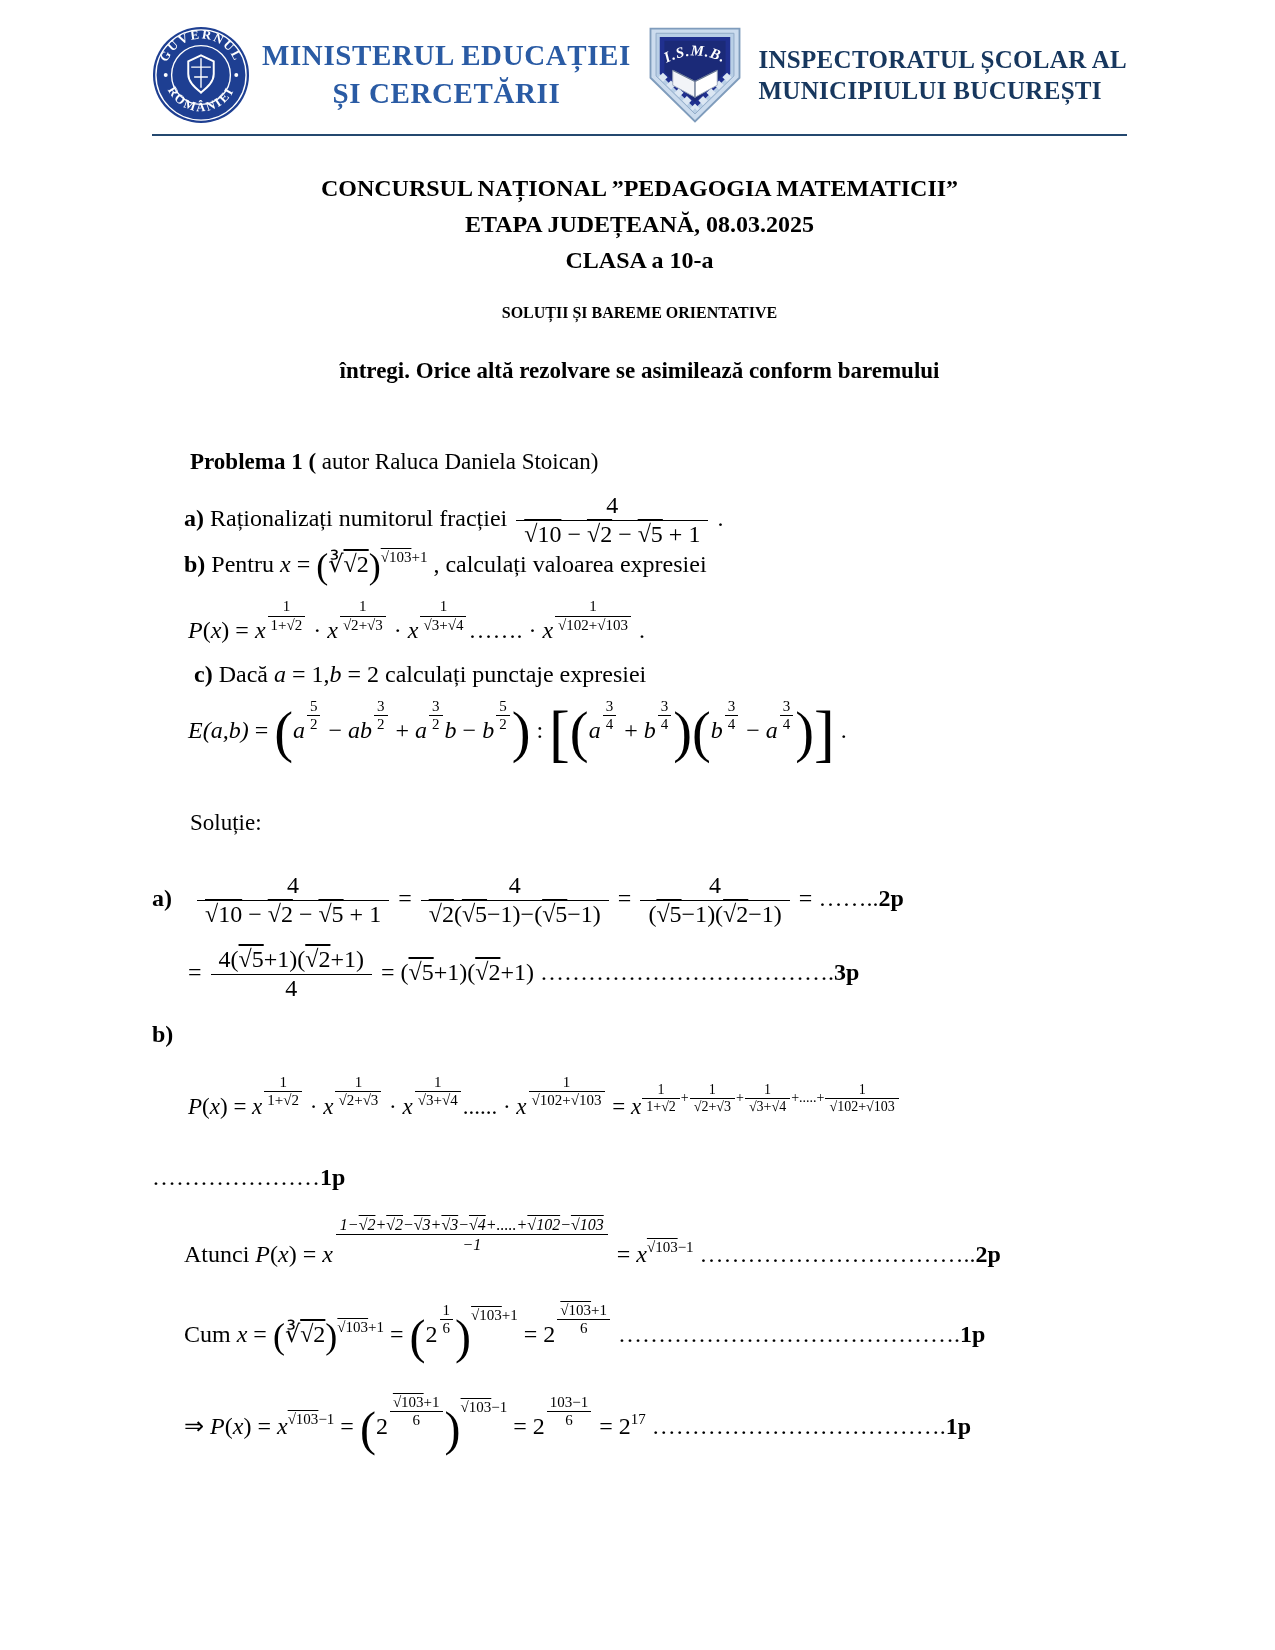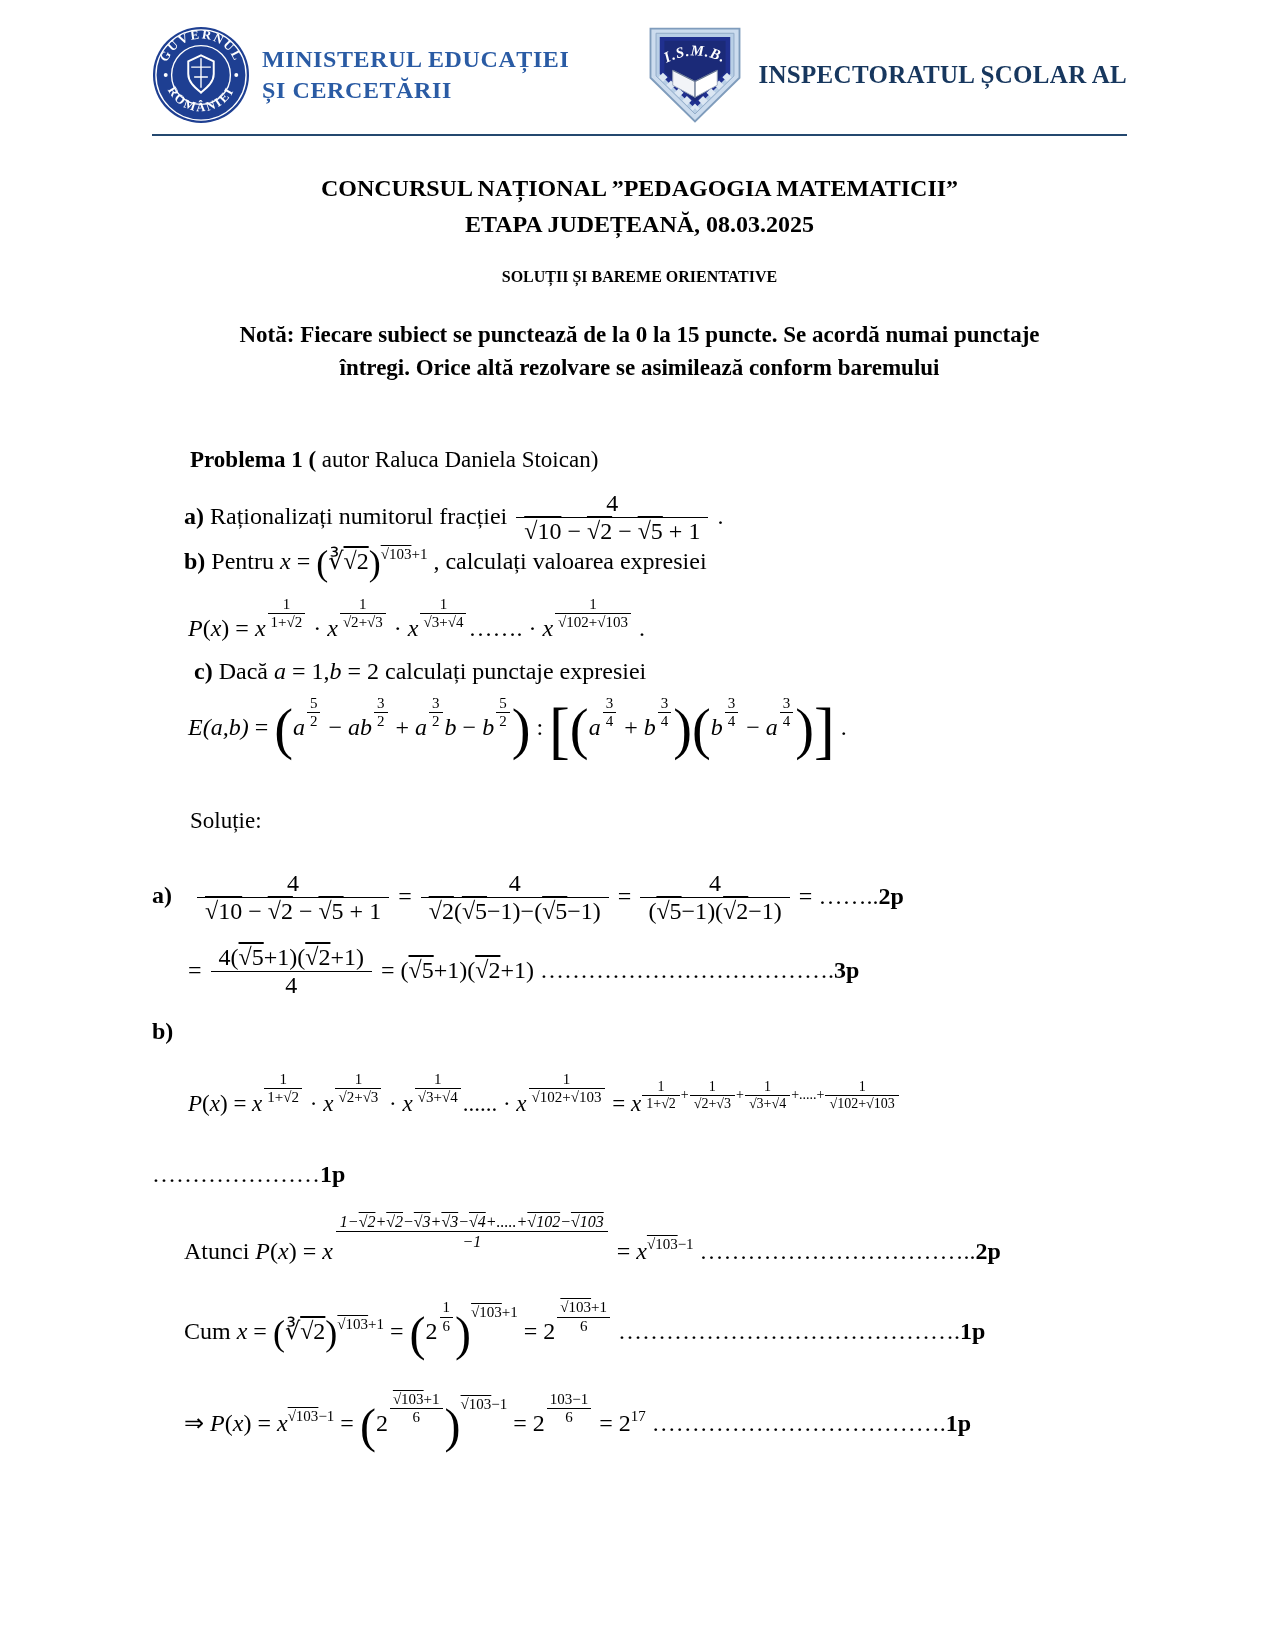--- a/index.html
+++ b/index.html
@@ -7,21 +7,21 @@
   body {
     width:1275px; height:1650px;
     font-family:"Liberation Serif", serif;
     color:#000;
   }
   .page { width:1275px; height:1650px; padding:24px 148px 0 152px; overflow:hidden; }
 
   
   .header { display:flex; justify-content:space-between; align-items:center; }
   .hgroup { display:flex; align-items:center; gap:12px; }
-  .ministry { color:#2a5ba4; font-weight:bold; font-size:24px; line-height:1.3; letter-spacing:0.6px; }
+  .ministry { color:#2a5ba4; font-weight:bold; font-size:29px; line-height:1.3; letter-spacing:0.6px;text-align:center; }
   .insp { color:#17375e; font-weight:bold; font-size:25px; line-height:1.25; letter-spacing:0.3px; }
   .rule { border:none; border-top:2px solid #24486f; margin-top:8px; }
 
   
   .title { text-align:center; font-weight:bold; font-size:24px; margin-top:34px; line-height:1.5; }
   .subtitle { text-align:center; font-weight:bold; font-size:16px; margin-top:26px; }
   .note { text-align:center; font-weight:bold; font-size:23px; margin-top:32px; line-height:1.45; }
 
   
   .phead { margin-top:62px; padding-left:38px; font-size:23px; }
@@ -104,32 +104,33 @@
           </defs>
         <text fill="#ffffff" font-size="16" font-weight="bold" font-style="italic" letter-spacing="1">
           <textPath href="#ismbArc" startOffset="50%" text-anchor="middle">I.S.M.B.</textPath>
         </text>
         <path d="M55 62 L31 50 L31 66 L55 79 Z" fill="#f2f4f8" stroke="#9aa7bc" stroke-width="1"></path>
         <path d="M55 62 L79 50 L79 66 L55 79 Z" fill="#ffffff" stroke="#9aa7bc" stroke-width="1"></path>
         <path d="M55 62 L31 50 M55 62 L79 50 M55 62 V79" stroke="#6b7a94" stroke-width="1.2" fill="none"></path>
       </svg>
       <div class="insp">
         <div>INSPECTORATUL ȘCOLAR AL</div>
+        <div>MUNICIPIULUI BUCUREȘTI</div>
       </div>
     </div>
   </div>
   <div class="rule"></div>
 
   <div class="title">
     <div>CONCURSUL NAȚIONAL ”PEDAGOGIA MATEMATICII”</div>
     <div>ETAPA JUDEȚEANĂ, 08.03.2025</div>
+    <div>CLASA a 10-a</div>
   </div>
   <div class="subtitle">SOLUȚII ȘI BAREME ORIENTATIVE</div>
   <div class="note">
-    <div>Notă: Fiecare subiect se punctează de la 0 la 15 puncte. Se acordă numai punctaje</div>
     <div>întregi. Orice altă rezolvare se asimilează conform baremului</div>
   </div>
 
   <div class="phead"><b>Problema 1 (</b><span> autor Raluca Daniela Stoican)</span></div>
 
   <div class="line m" style="margin-top:17px; padding-left:32px;"><b>a)</b><span> Raționalizați numitorul fracției </span><span class="frac"><span class="n">4</span><span class="d"><span class="r">√10</span><span> − </span><span class="r">√2</span><span> − </span><span class="r">√5</span><span> + 1</span></span></span><span> .</span></div>
 
   <div class="line m" style="padding-left:32px;"><b>b)</b><span> Pentru </span><span class="i">x</span><span> = </span><span class="bp1">(</span><span>∛</span><span class="r">√2</span><span class="bp1">)</span><span class="sup"><span class="r">√103</span><span>+1</span></span><span> , calculați valoarea expresiei</span></div>
 
   <div class="line m" style="margin-top:18px; padding-left:36px;"><span class="i">P</span><span>(</span><span class="i">x</span><span>)</span><span> = </span><span class="i">x</span><span class="ef"><span class="n">1</span><span class="d"><span>1+</span><span class="r">√2</span></span></span><span> · </span><span class="i">x</span><span class="ef"><span class="n">1</span><span class="d"><span class="r">√2</span><span>+</span><span class="r">√3</span></span></span><span> · </span><span class="i">x</span><span class="ef"><span class="n">1</span><span class="d"><span class="r">√3</span><span>+</span><span class="r">√4</span></span></span><span>…….</span><span> · </span><span class="i">x</span><span class="ef"><span class="n">1</span><span class="d"><span class="r">√102</span><span>+</span><span class="r">√103</span></span></span><span> .</span></div>

